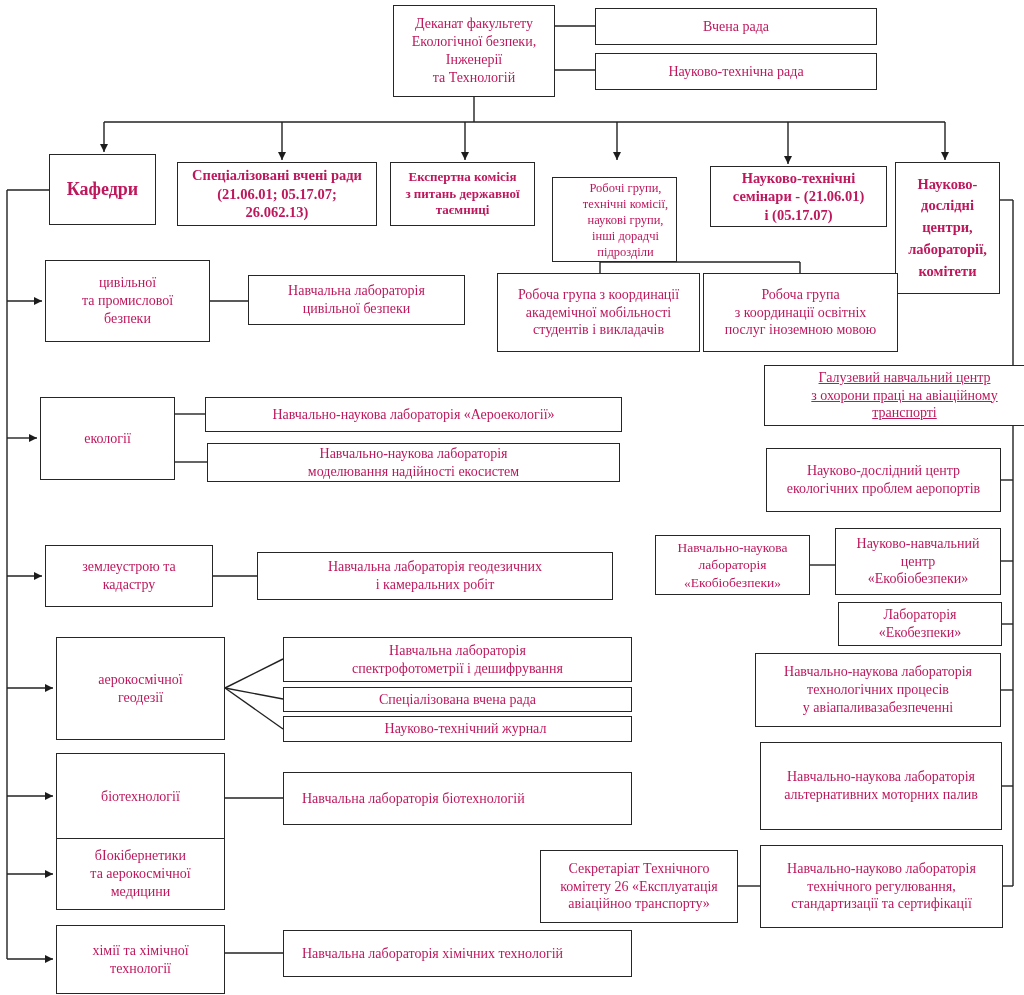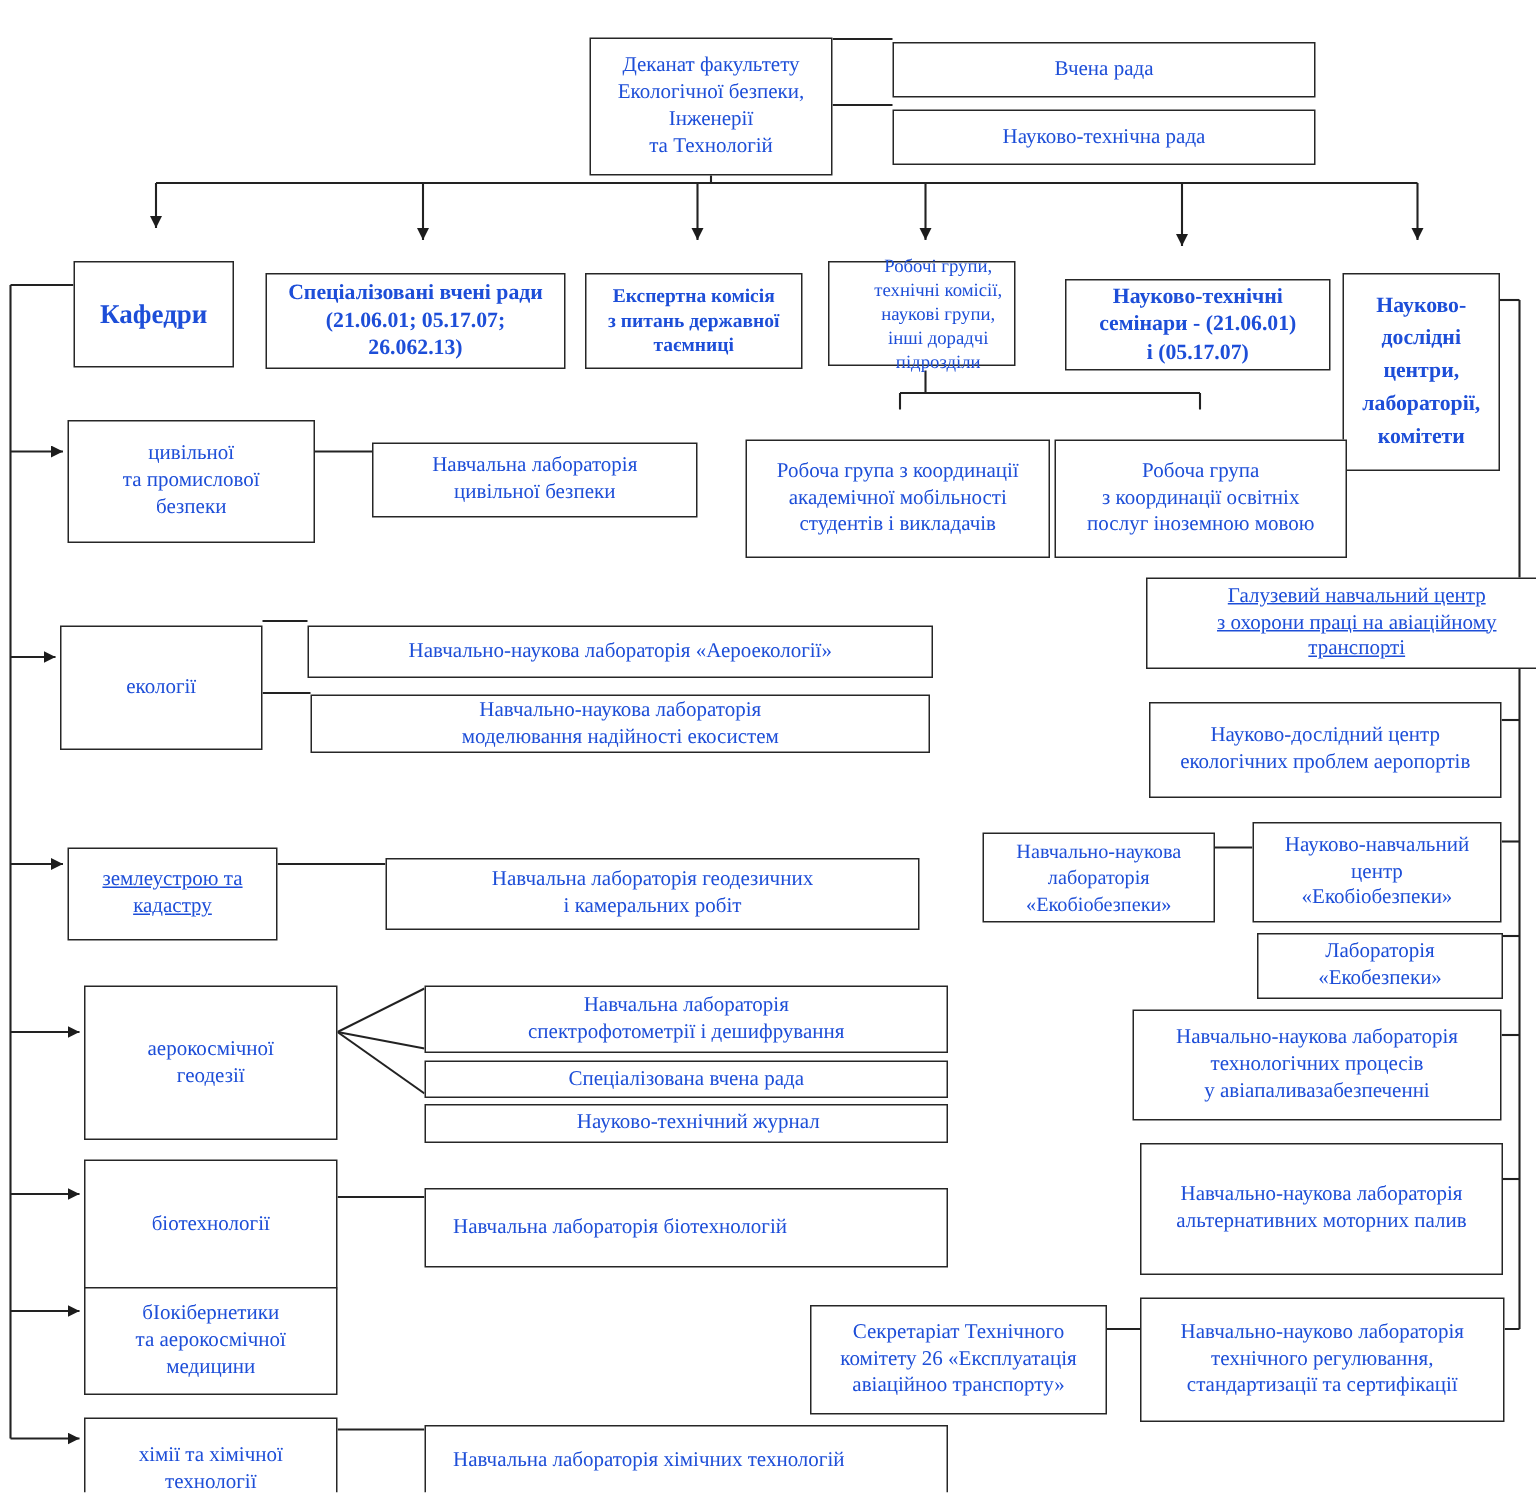--- a/index.html
+++ b/index.html
@@ -1,21 +1,21 @@
 <!DOCTYPE html>
 <html><head>
 <meta charset="utf-8">
 <style>
   html,body{margin:0;padding:0;background:#ffffff;}
   #stage{position:relative;width:1024px;height:995px;background:#ffffff;overflow:hidden;
          font-family:"Liberation Serif", serif;}
   #wires{position:absolute;left:0;top:0;width:1024px;height:995px;}
   .box{position:absolute;background:#ffffff;border:1.5px solid #262626;box-sizing:border-box;
        display:flex;align-items:center;justify-content:center;text-align:center;
-       white-space:pre-line;font-size:14px;line-height:1.28;color:#1d4ed8;padding:2px;margin-top:20px;}
+       white-space:pre-line;font-size:14px;line-height:1.28;color:#be185d;padding:2px;}
   .bold{font-weight:700;}
   .fs18{font-size:18px;}
   .fs145{font-size:14.5px;}
   .fs13{font-size:13px;}
   .fs125{font-size:12.5px;}
   .fs135{font-size:13.5px;}
   .lh15{line-height:1.5;}
   .left-text{justify-content:flex-start;text-align:left;padding:2px 4px 2px 18px;}
 </style>
 </head>
@@ -91,21 +91,21 @@
   <div class="box" style="left:595px;top:8px;width:282px;height:37px;">Вчена рада</div>
   <div class="box" style="left:595px;top:53px;width:282px;height:37px;">Науково-технічна рада</div>
 
   <div class="box bold fs18" style="left:49px;top:154px;width:107px;height:71px;">Кафедри</div>
   <div class="box bold fs145" style="left:177px;top:162px;width:200px;height:64px;">Спеціалізовані вчені ради
 (21.06.01; 05.17.07;
 26.062.13)</div>
   <div class="box bold fs13" style="left:390px;top:162px;width:145px;height:64px;">Експертна комісія
 з питань державної
 таємниці</div>
-  <div class="box fs125" style="left:552px;top:154px;width:125px;height:70px;padding-left:24px;">Робочі групи,
+  <div class="box fs125" style="left:552px;top:177px;width:125px;height:85px;padding-left:24px;">Робочі групи,
 технічні комісії,
 наукові групи,
 інші дорадчі
 підрозділи</div>
   <div class="box bold fs145" style="left:710px;top:166px;width:177px;height:61px;">Науково-технічні
 семінари - (21.06.01)
 і (05.17.07)</div>
   <div class="box bold fs145 lh15" style="left:895px;top:162px;width:105px;height:132px;">Науково-
 дослідні
 центри,
@@ -116,21 +116,21 @@
 академічної мобільності
 студентів і викладачів</div>
   <div class="box" style="left:703px;top:273px;width:195px;height:79px;">Робоча група
 з координації освітніх
 послуг іноземною мовою</div>
 
   <div class="box" style="left:45px;top:260px;width:165px;height:82px;">цивільної
 та промислової
 безпеки</div>
   <div class="box" style="left:40px;top:397px;width:135px;height:83px;">екології</div>
-  <div class="box" style="left:45px;top:545px;width:140px;height:62px;text-decoration:underline;">землеустрою та
+  <div class="box" style="left:45px;top:545px;width:168px;height:62px;">землеустрою та
 кадастру</div>
   <div class="box" style="left:56px;top:637px;width:169px;height:103px;">аерокосмічної
 геодезії</div>
   <div class="box" style="left:56px;top:753px;width:169px;height:87px;">біотехнології</div>
   <div class="box" style="left:56px;top:838px;width:169px;height:72px;">бІокібернетики
 та аерокосмічної
 медицини</div>
   <div class="box" style="left:56px;top:925px;width:169px;height:69px;">хімії та хімічної
 технології</div>
 

